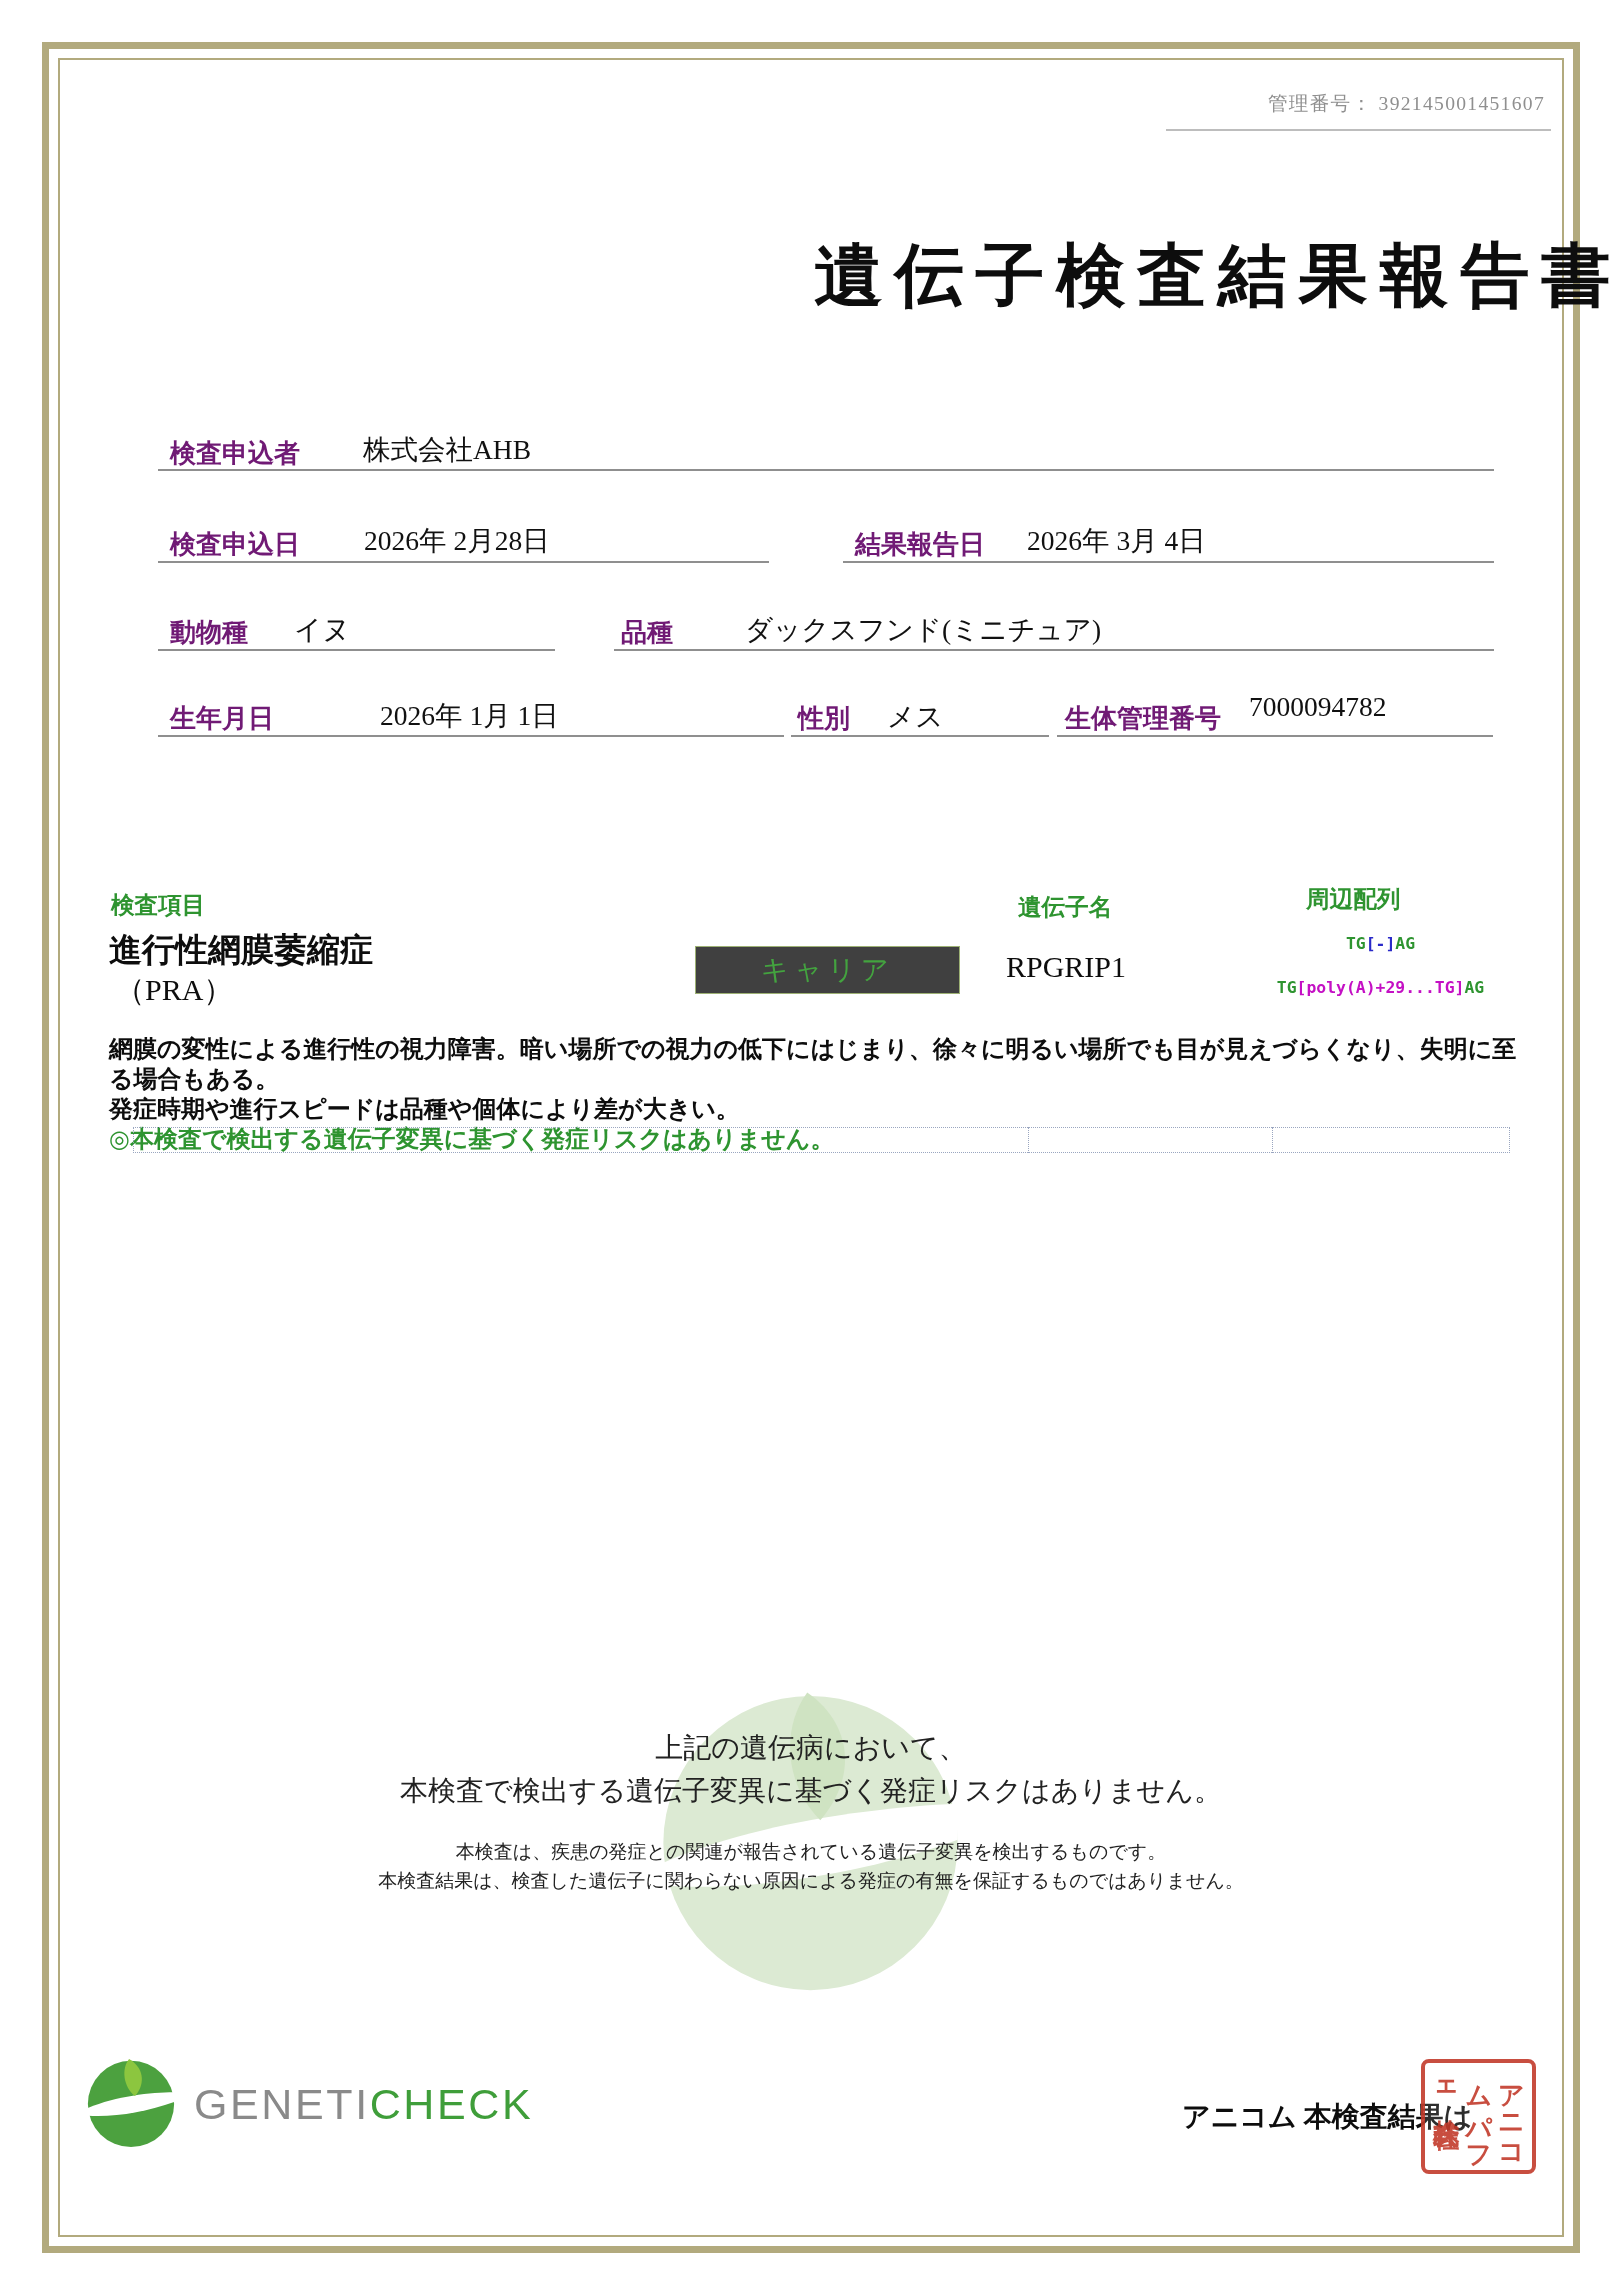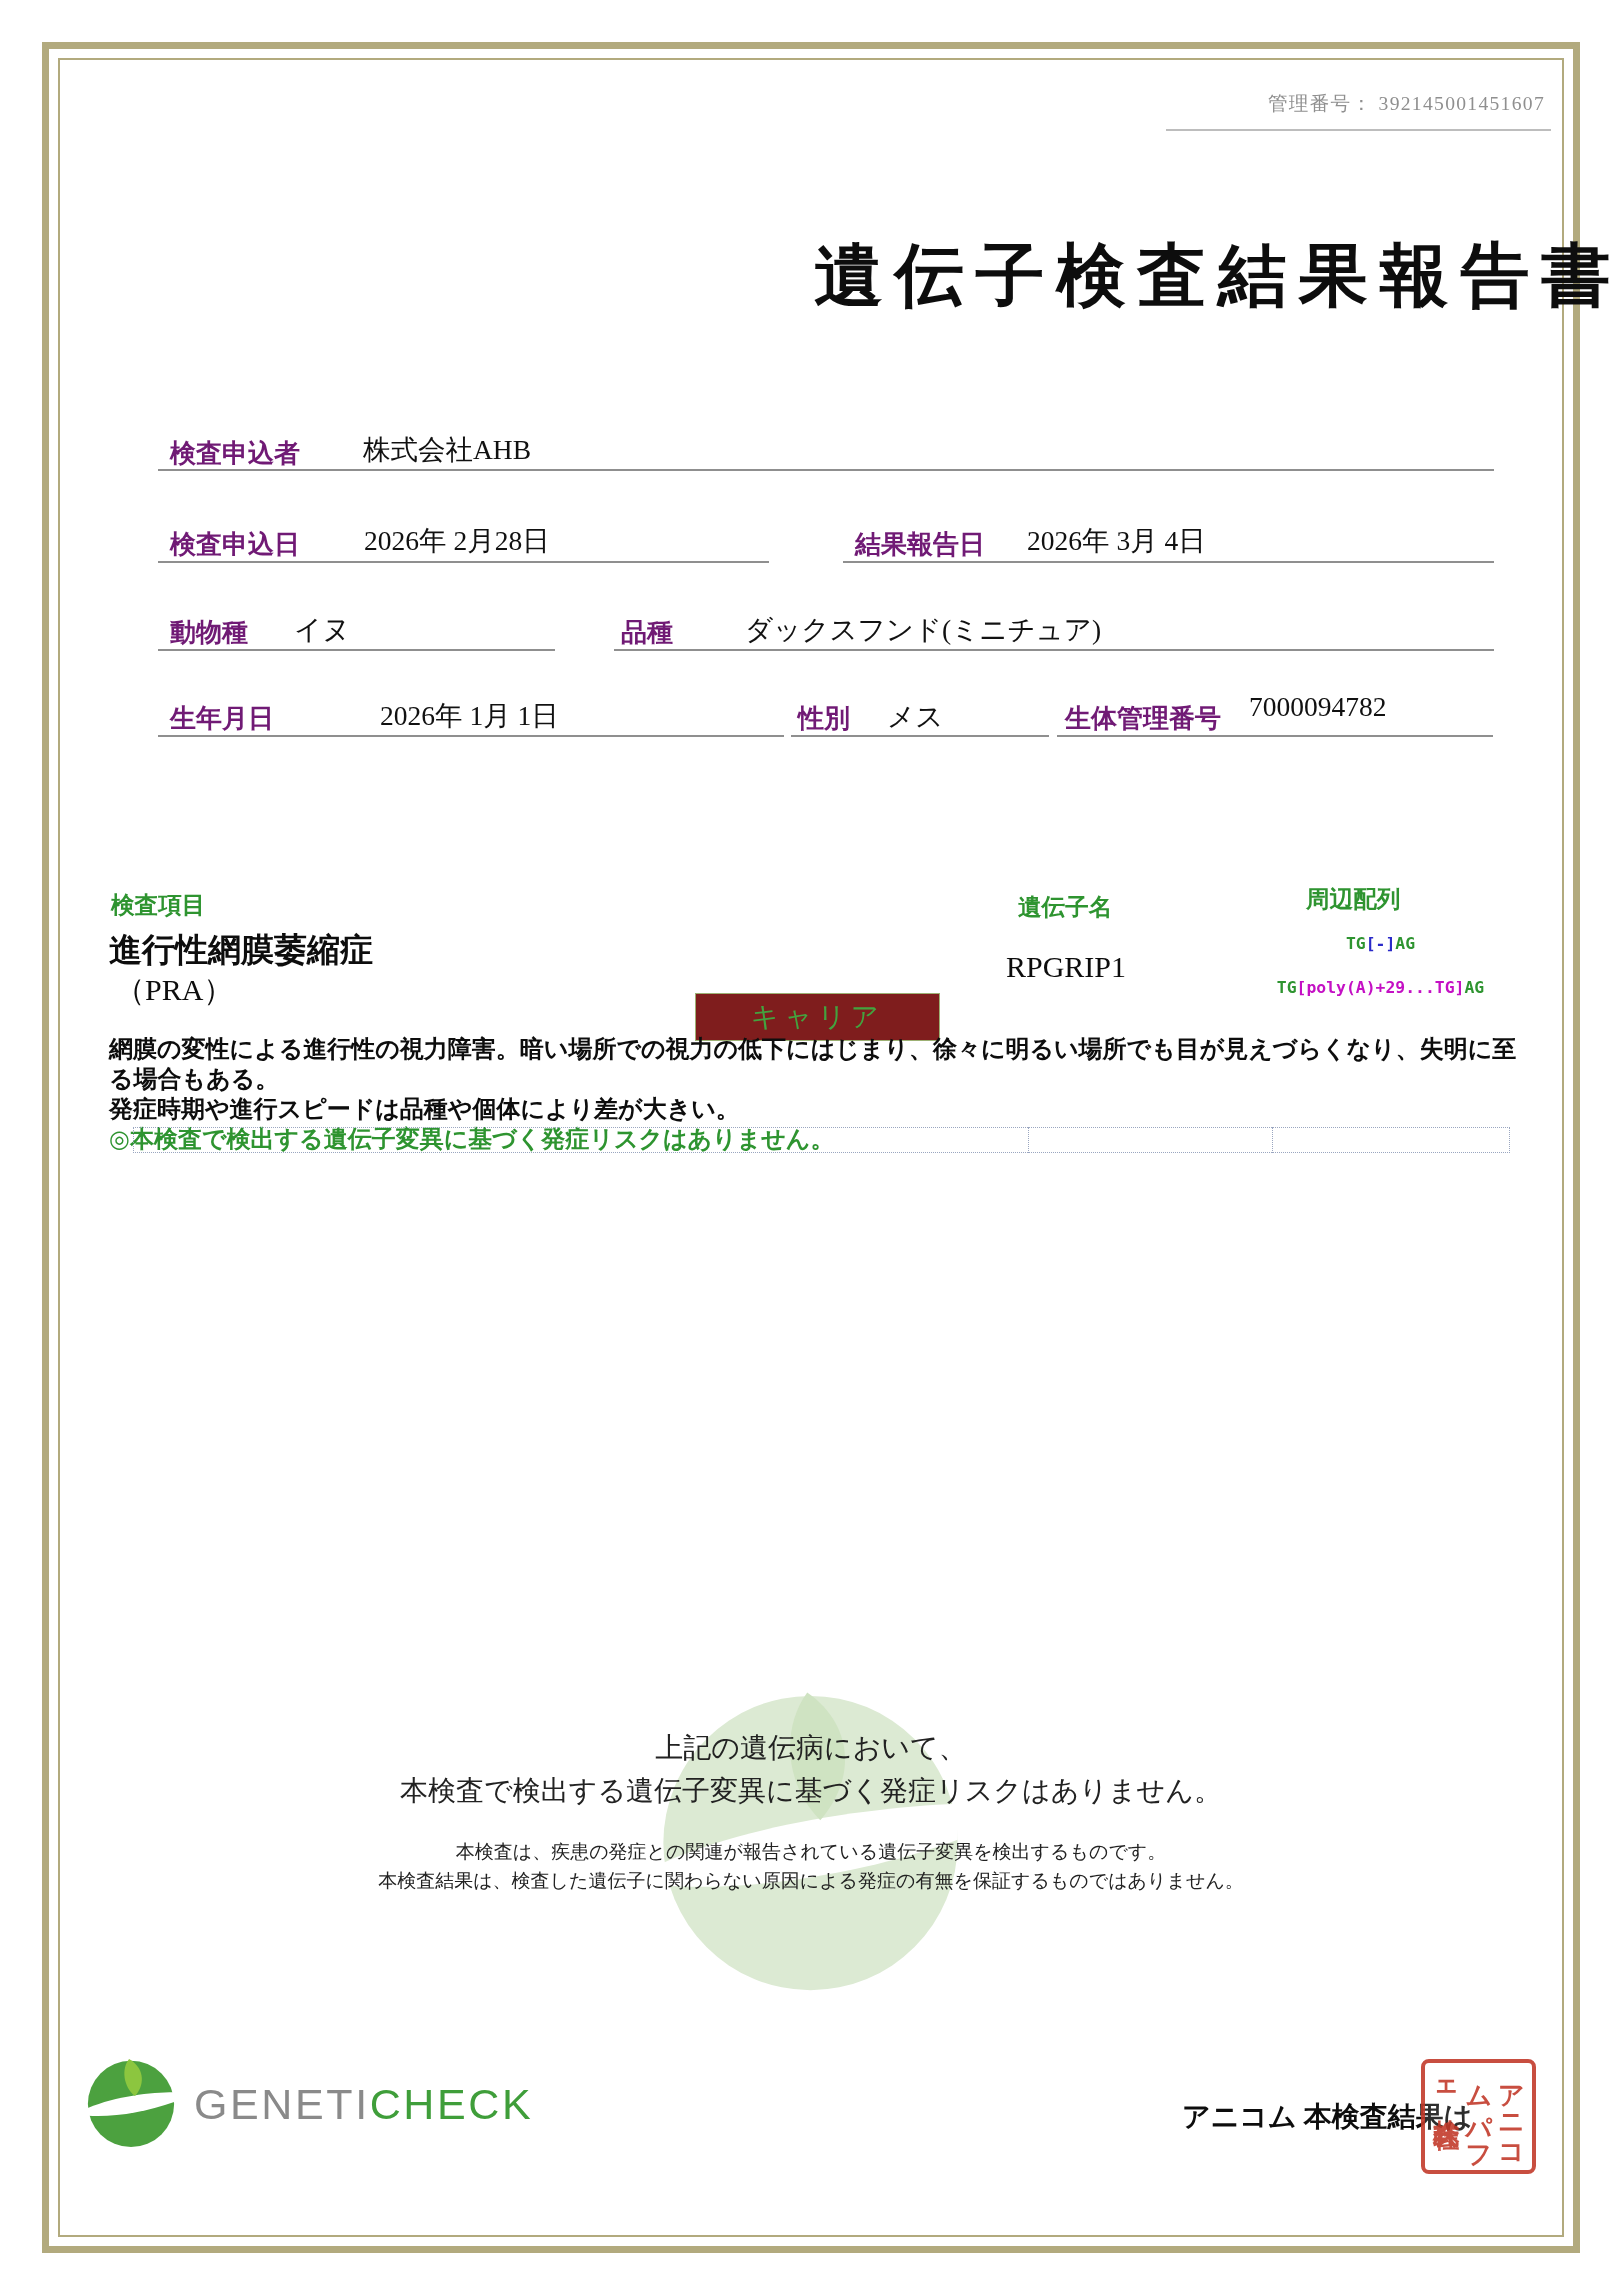--- a/index.html
+++ b/index.html
@@ -22,21 +22,21 @@
   .frame-inner{position:absolute;inset:58px;border:2.6px solid var(--frame);pointer-events:none;}
   .mgmt{position:absolute;top:90px;right:77px;font-size:19.6px;letter-spacing:1.3px;color:var(--gray-text);}
   .mgmt-uline{position:absolute;left:1166px;top:129px;width:385px;height:2px;background:#bdbdbd;}
   .title{position:absolute;left:0;right:0;top:230px;text-align:right;font-size:69px;font-weight:bold;letter-spacing:11.8px;color:#0d0d0d;}
   .label{position:absolute;font-size:26px;font-weight:bold;color:#701a75;}
   .value{position:absolute;font-size:27.5px;color:#111;}
   .uline{position:absolute;height:2px;background:var(--uline);}
   .green-h{position:absolute;font-size:23.6px;font-weight:bold;color:var(--green);}
   .disease-name{position:absolute;left:109px;top:928px;font-size:33px;font-weight:bold;color:#0d0d0d;}
   .disease-abbr{position:absolute;left:115px;top:970px;font-size:30px;color:#0d0d0d;}
-  .result-box{position:absolute;left:695px;top:993px;width:245px;height:48px;border:1.3px solid #9db174;display:flex;align-items:center;justify-content:center;background:#7f1d1d;}
+  .result-box{position:absolute;left:695px;top:946px;width:265px;height:48px;border:1.3px solid #9db174;display:flex;align-items:center;justify-content:center;background:#404040;}
   .result-text{font-size:27.5px;letter-spacing:5.2px;color:var(--green-light);font-family:"Liberation Sans","DejaVu Sans",sans-serif;}
   .gene-name{position:absolute;left:1006px;top:950px;font-size:30px;color:#0d0d0d;}
   .seq{position:absolute;text-align:center;font-family:"DejaVu Sans Mono",monospace;font-size:16.4px;font-weight:bold;color:var(--green);white-space:nowrap;}
   .seq .v-blue{color:var(--seq-blue);}
   .seq .v-magenta{color:var(--seq-magenta);}
   .desc{position:absolute;left:109px;top:1034px;width:1427px;font-size:24px;font-weight:bold;line-height:30px;color:#0d0d0d;}
   .desc .risk{color:var(--green);}
   .dotted-box{position:absolute;left:133px;top:1127px;width:1377px;height:26px;border:1.3px dotted #9aa6c0;}
   .dotted-v{position:absolute;top:1127px;height:26px;width:0;border-left:1.3px dotted #9aa6c0;}
   .summary{position:absolute;left:0;right:0;text-align:center;font-family:"Liberation Sans","DejaVu Sans",sans-serif;color:#222;z-index:2;}

